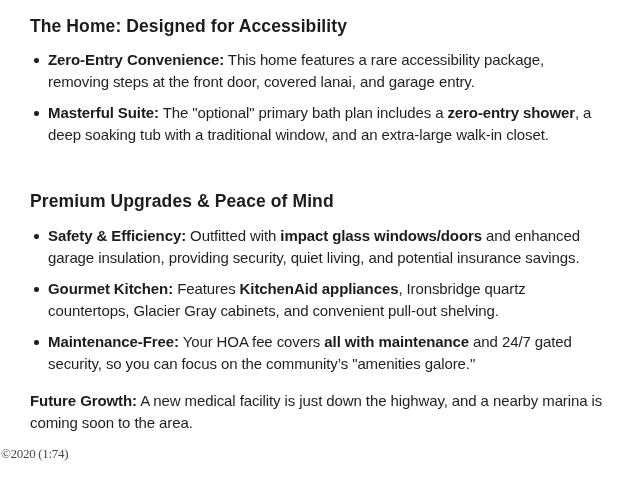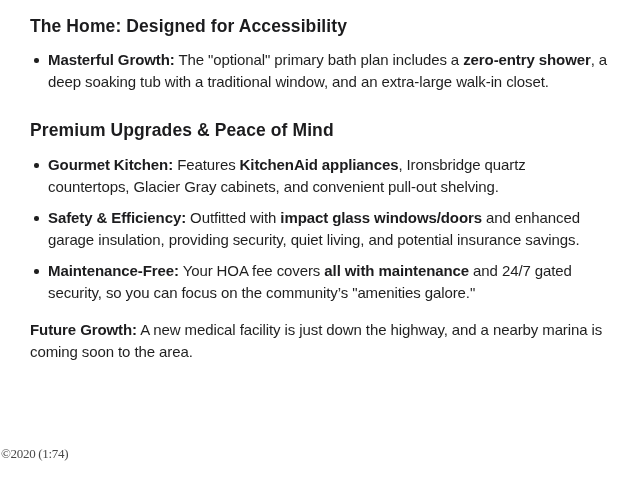--- a/index.html
+++ b/index.html
@@ -25,21 +25,21 @@
   }
   h1.section-heading {
     font-size: 17.5px;
     line-height: 22px;
     font-weight: 700;
     margin: 0 0 12px 0;
     letter-spacing: 0.1px;
     color: #1c1c1e;
   }
   h1.section-heading.second {
-    margin-top: 26px;
+    margin-top: 44px;
     margin-bottom: 13px;
   }
   ul.bullet-list {
     list-style: none;
     margin: 0;
     padding: 0;
   }
   ul.bullet-list li {
     position: relative;
     padding-left: 18px;
@@ -83,34 +83,38 @@
 </head>
 <body>
 
 <div class="page">
 
   <h1 class="section-heading">The Home: Designed for Accessibility</h1>
 
   <ul class="bullet-list">
     <li>
       <span class="bullet-dot"></span>
-      <b>Masterful Growth:</b><span> The "optional" primary bath plan includes a </span><b>zero-entry shower</b><span>, a deep soaking tub with a traditional window, and an extra-large walk-in closet.</span>
+      <b>Zero-Entry Convenience:</b><span> This home features a rare accessibility package, removing steps at the front door, covered lanai, and garage entry.</span>
+    </li>
+    <li>
+      <span class="bullet-dot"></span>
+      <b>Masterful Suite:</b><span> The "optional" primary bath plan includes a </span><b>zero-entry shower</b><span>, a deep soaking tub with a traditional window, and an extra-large walk-in closet.</span>
     </li>
   </ul>
 
   <h1 class="section-heading second">Premium Upgrades &amp; Peace of Mind</h1>
 
   <ul class="bullet-list">
     <li>
       <span class="bullet-dot"></span>
-      <b>Gourmet Kitchen:</b><span> Features </span><b>KitchenAid appliances</b><span>, Ironsbridge quartz countertops, Glacier Gray cabinets, and convenient pull-out shelving.</span>
+      <b>Safety &amp; Efficiency:</b><span> Outfitted with </span><b>impact glass windows/doors</b><span> and enhanced garage insulation, providing security, quiet living, and potential insurance savings.</span>
     </li>
     <li>
       <span class="bullet-dot"></span>
-      <b>Safety &amp; Efficiency:</b><span> Outfitted with </span><b>impact glass windows/doors</b><span> and enhanced garage insulation, providing security, quiet living, and potential insurance savings.</span>
+      <b>Gourmet Kitchen:</b><span> Features </span><b>KitchenAid appliances</b><span>, Ironsbridge quartz countertops, Glacier Gray cabinets, and convenient pull-out shelving.</span>
     </li>
     <li>
       <span class="bullet-dot"></span>
       <b>Maintenance-Free:</b><span> Your HOA fee covers </span><b>all with maintenance</b><span> and 24/7 gated security, so you can focus on the community’s "amenities galore."</span>
     </li>
   </ul>
 
   <p class="closing-paragraph">
     <b>Future Growth:</b><span> A new medical facility is just down the highway, and a nearby marina is coming soon to the area.</span>
   </p>

